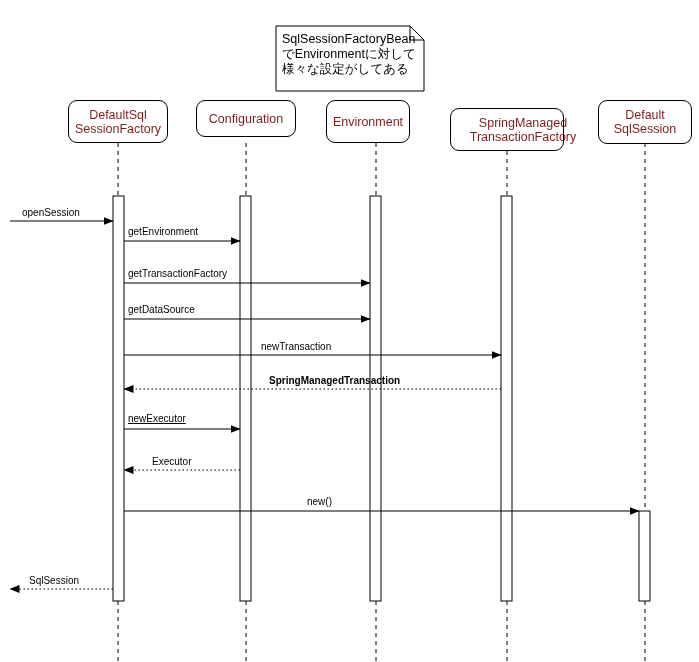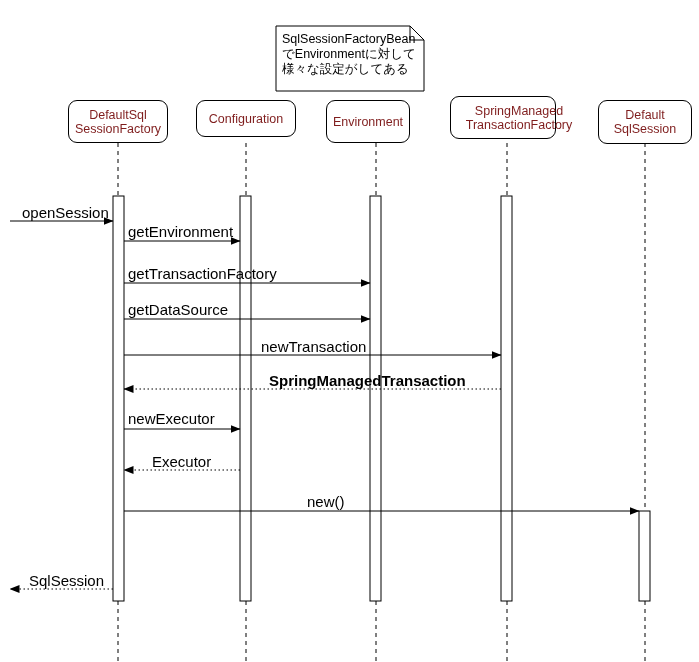--- a/index.html
+++ b/index.html
@@ -33,21 +33,21 @@
     align-items: center;
     justify-content: center;
     text-align: center;
     font-size: 12.5px;
     line-height: 14px;
     color: #7f1d1d;
     white-space: pre-line;
   }
   .msg-label {
     position: absolute;
-    font-size: 15px;
+    font-size: 10px;
     line-height: 14px;
     color: #000000;
     white-space: nowrap;
   }
   .note-text {
     position: absolute;
     font-size: 12.5px;
     line-height: 15px;
     color: #000000;
     white-space: pre-line;
@@ -103,31 +103,31 @@
 
   <div class="note-text" style="left: 282px; top: 11px; width: 138px;">SqlSessionFactoryBean
 でEnvironmentに対して
 様々な設定がしてある</div>
 
   <div id="participant-boxes">
       <div class="lifeline-box" style="left: 68px; top: 79px; width: 100px; height: 43px;"><span>DefaultSql
 SessionFactory</span></div>
       <div class="lifeline-box" style="left: 196px; top: 79px; width: 100px; height: 37px;"><span>Configuration</span></div>
       <div class="lifeline-box" style="left: 326px; top: 79px; width: 84px; height: 43px;"><span>Environment</span></div>
-      <div class="lifeline-box" style="left: 450px; top: 75px; width: 106px; height: 43px; padding-left: 32px;"><span>SpringManaged
+      <div class="lifeline-box" style="left: 450px; top: 87px; width: 114px; height: 43px; padding-left: 32px;"><span>SpringManaged
 TransactionFactory</span></div>
       <div class="lifeline-box" style="left: 598px; top: 79px; width: 94px; height: 44px;"><span>Default
 SqlSession</span></div>
     </div>
   <div id="message-labels">
       <div class="msg-label" style="left: 22px; top: 185px;">openSession</div>
       <div class="msg-label" style="left: 128px; top: 204px;">getEnvironment</div>
       <div class="msg-label" style="left: 128px; top: 246px;">getTransactionFactory</div>
       <div class="msg-label" style="left: 128px; top: 282px;">getDataSource</div>
       <div class="msg-label" style="left: 261px; top: 319px;">newTransaction</div>
       <div class="msg-label" style="left: 269px; top: 353px; font-weight: bold;">SpringManagedTransaction</div>
-      <div class="msg-label" style="left: 128px; top: 391px;">newExecutor</div>
+      <div class="msg-label" style="left: 128px; top: 391px; text-decoration: underline;">newExecutor</div>
       <div class="msg-label" style="left: 152px; top: 434px;">Executor</div>
       <div class="msg-label" style="left: 307px; top: 474px;">new()</div>
       <div class="msg-label" style="left: 29px; top: 553px;">SqlSession</div>
     </div>
 
 </div>
 
 </body></html>

